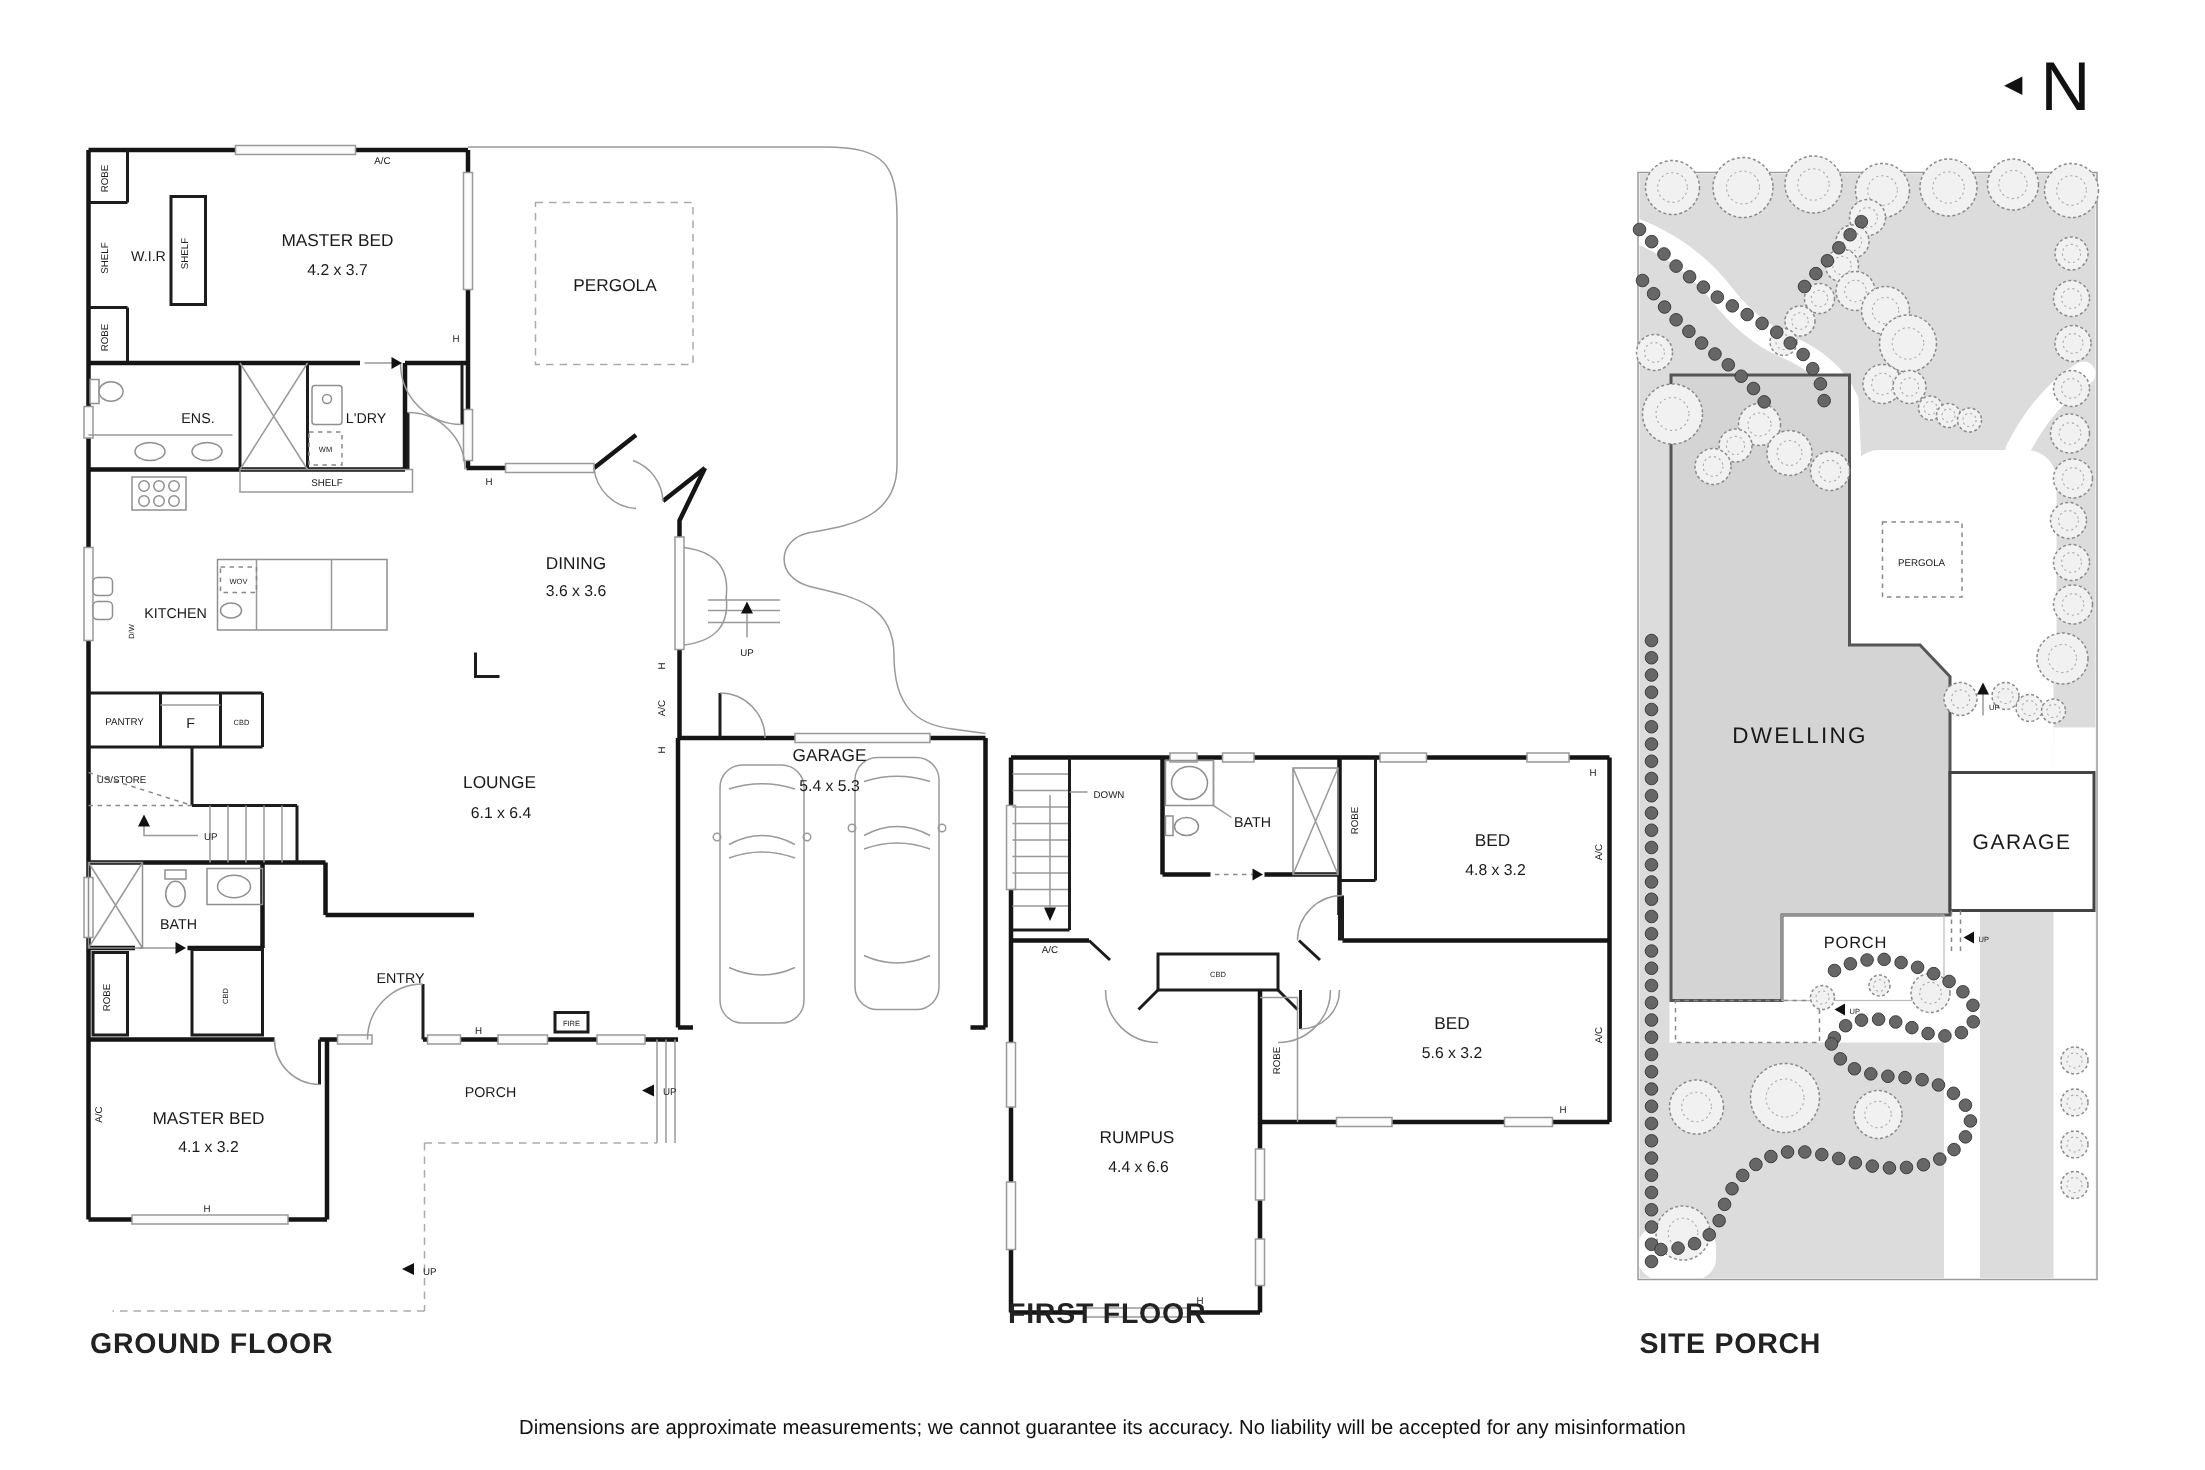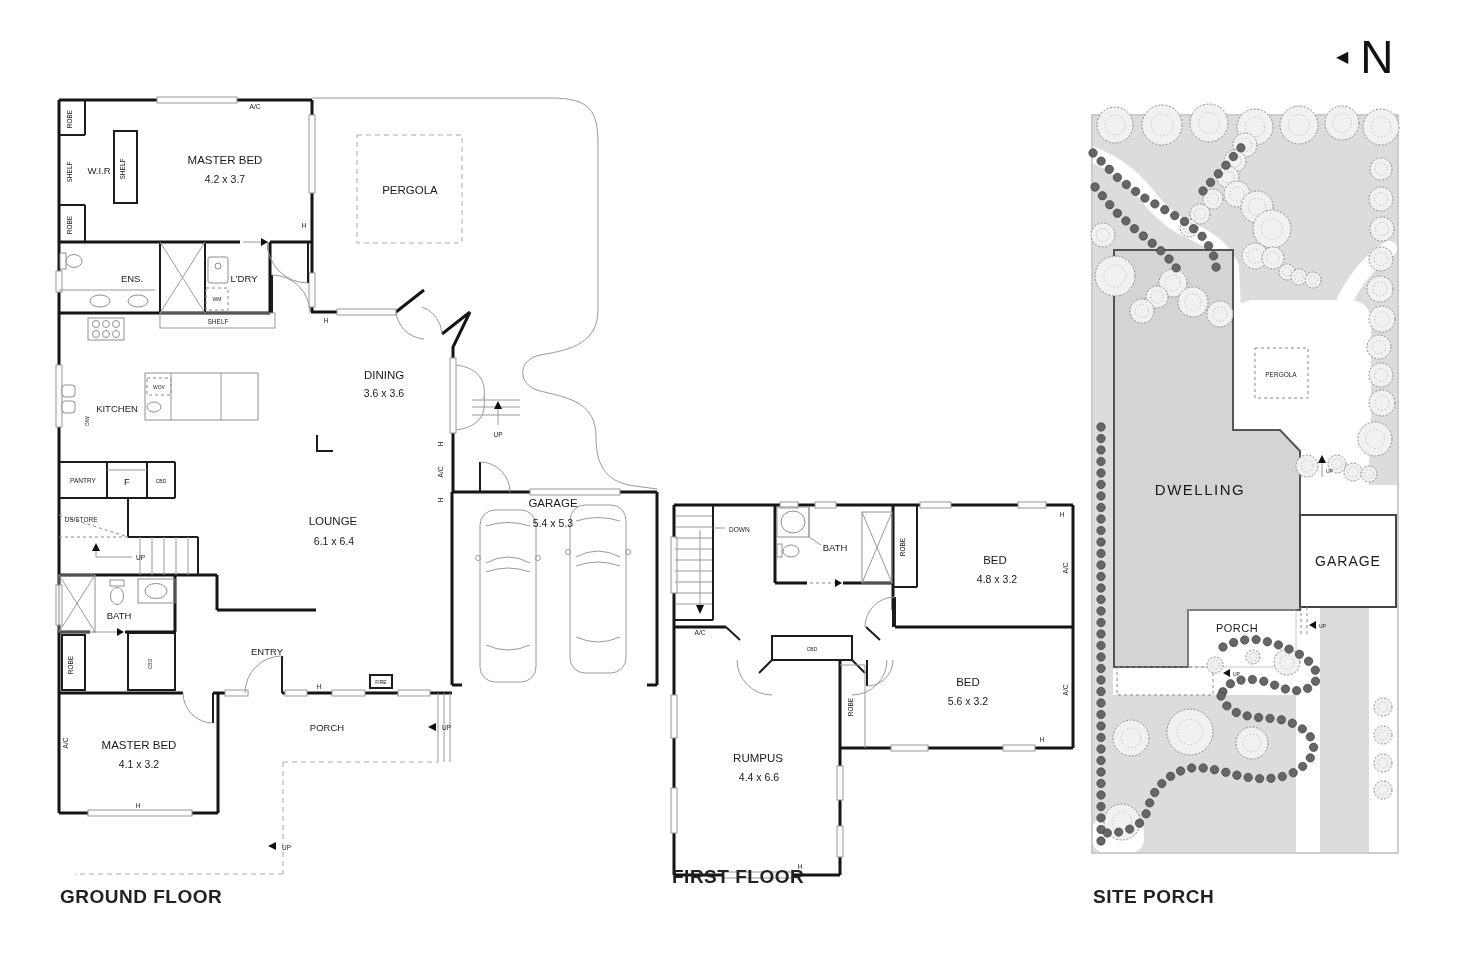--- a/index.html
+++ b/index.html
@@ -570,14 +570,15 @@
 
 <div class="north">
   <span class="tri">◀</span>
   <span class="n">N</span>
 </div>
 
 <div class="title" style="left:60px;top:886px">GROUND FLOOR</div>
 <div class="title" style="left:672px;top:866px">FIRST FLOOR</div>
 <div class="title" style="left:1093px;top:886px">SITE PORCH</div>
 
+<div class="disclaimer">Dimensions are approximate measurements; we cannot guarantee its accuracy. No liability will be accepted for any misinformation</div>
 
 </div>
 
 </body></html>

